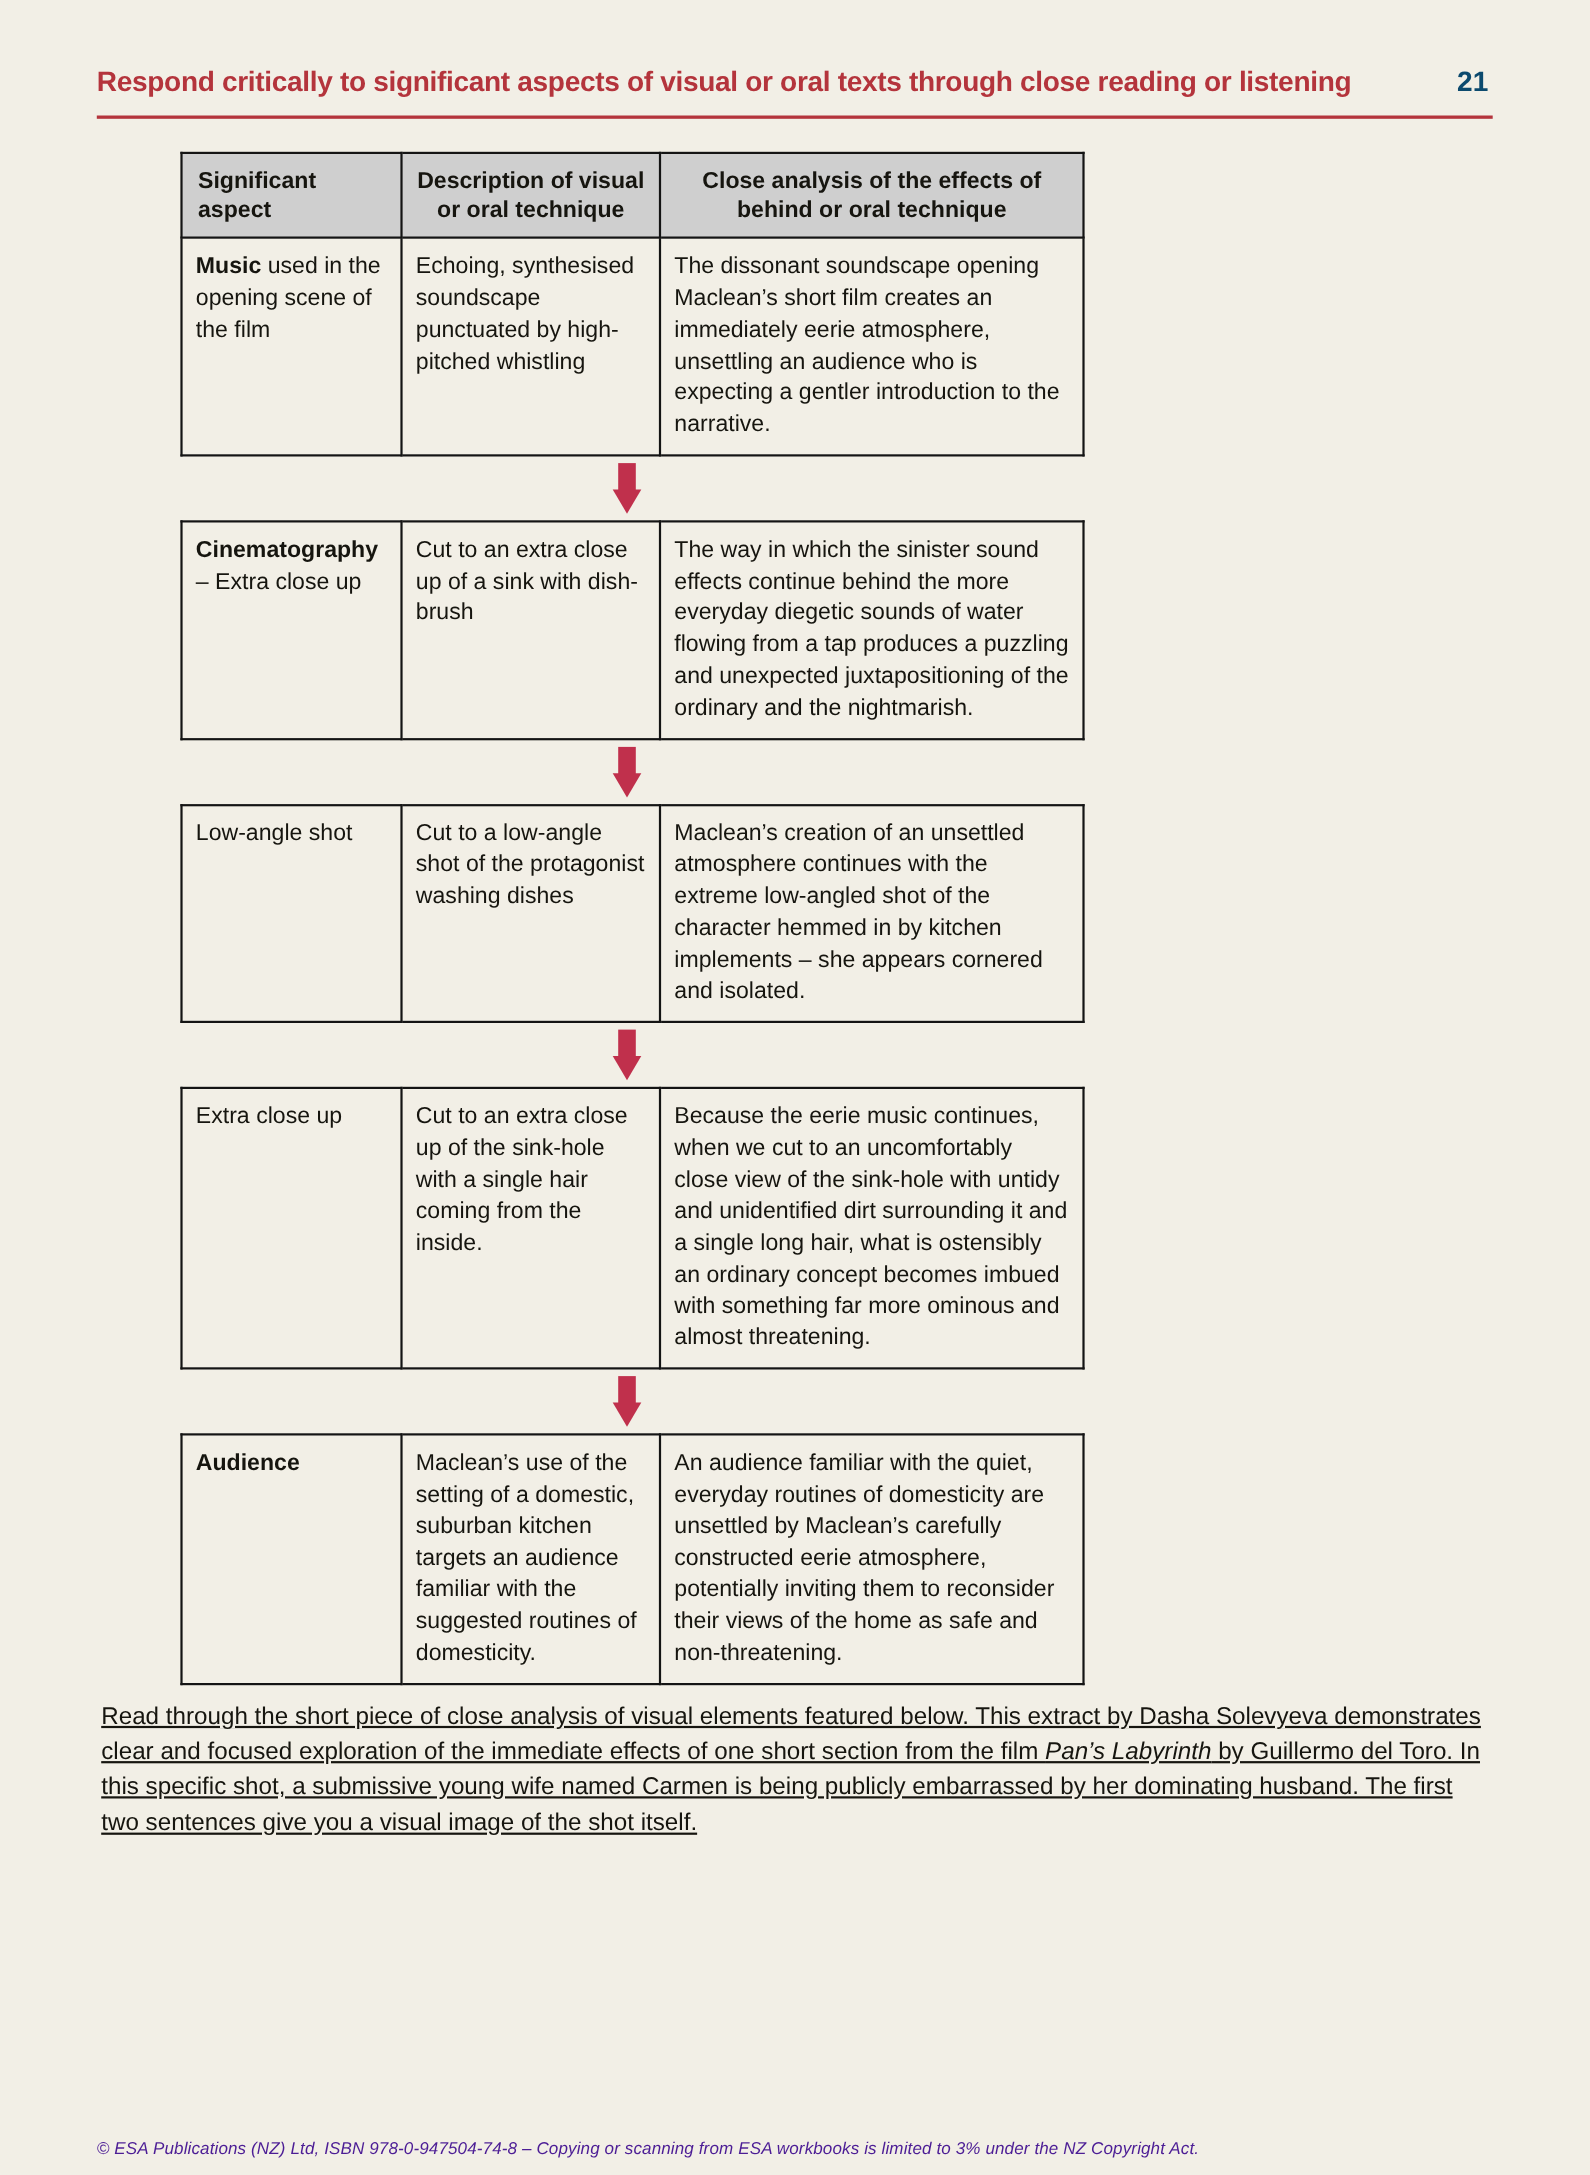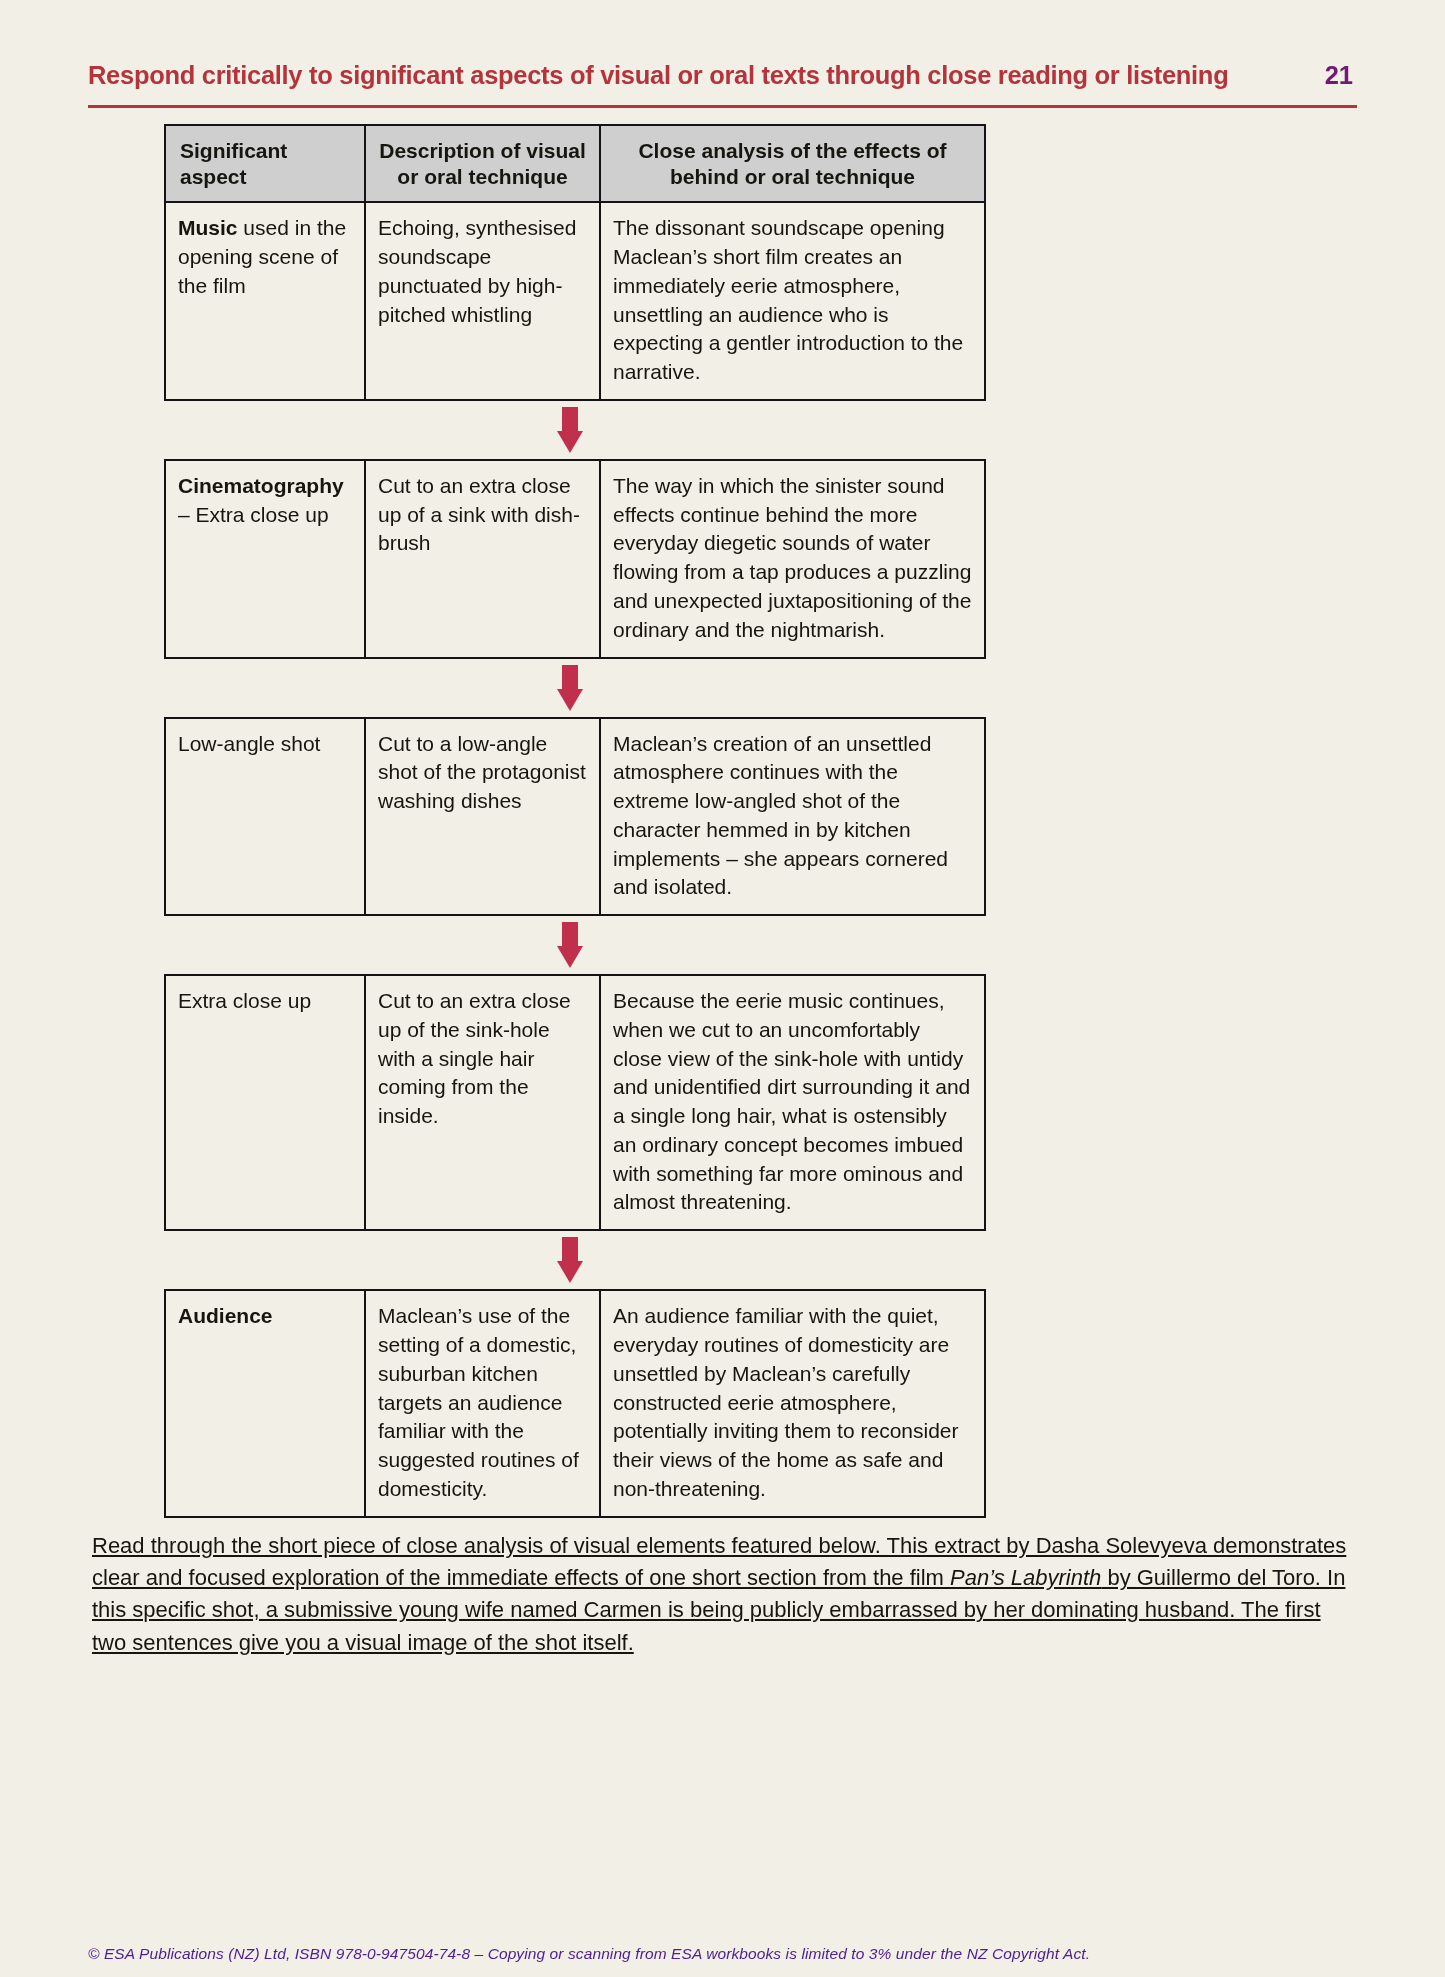--- a/index.html
+++ b/index.html
@@ -35,21 +35,21 @@
     font-size: 25.5px;
     font-weight: bold;
     color: #b4343c;
     letter-spacing: -0.3px;
     line-height: 1.2;
     white-space: nowrap;
   }
   .header-page {
     font-size: 25.5px;
     font-weight: bold;
-    color: #701a75;
+    color: #0c4a6e;
     padding-right: 4px;
   }
   .header-rule {
     margin-top: 14px;
     height: 3px;
     background: #b4343c;
     width: 100%;
   }
 
   
@@ -57,21 +57,21 @@
     margin-top: 24px;
     font-size: 22px;
     line-height: 1.35;
     color: #16150f;
     padding-left: 4px;
   }
   .intro i { font-style: italic; }
 
   
   .table-wrap {
-    margin-top: 16px;
+    margin-top: 30px;
     padding-left: 76px;
     padding-right: 76px;
   }
   .flow-table {
     border-collapse: collapse;
     width: 820px;
     table-layout: fixed;
     border: 2px solid #141414;
   }
   .flow-table col.c1 { width: 200px; }

